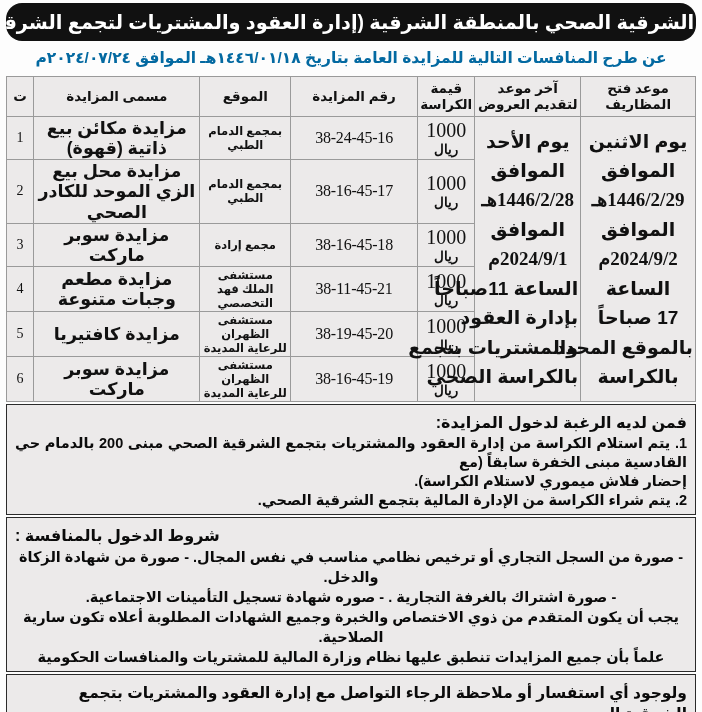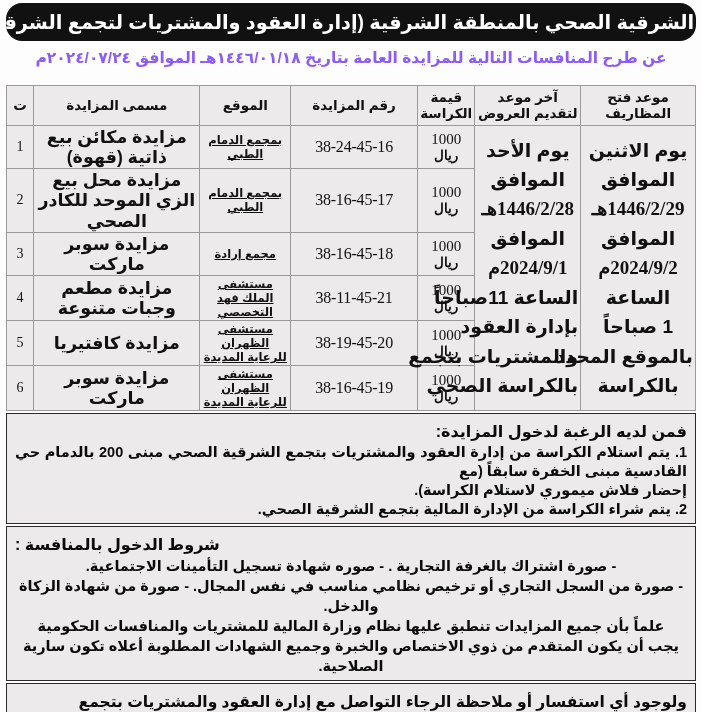--- a/index.html
+++ b/index.html
@@ -40,23 +40,23 @@
     white-space:nowrap;
     transform:scaleX(0.99);
   }
 
   
   .subtitle{
     height:30px;
     display:flex;align-items:center;justify-content:center;
     font-size:15.5px;
     font-weight:bold;
-    color:#8b5cf6;
+    color:#0369a1;
     white-space:nowrap;
-    margin-bottom:12px;
+    margin-bottom:3px;
   }
 
   
   table.bids{
     width:100%;
     border-collapse:collapse;
     table-layout:fixed;
     border:1.6px solid #2b2b2b;
     background:#eceaea;
   }
@@ -78,35 +78,34 @@
   td.title-cell{
     font-size:17.5px;
     font-weight:bold;
     line-height:1.15;
     letter-spacing:-0.1px;
   }
   td.loc-cell{
     font-size:11.5px;
     font-weight:bold;
     line-height:1.22;
-    text-decoration:underline;
   }
   td.num-cell{
     font-size:16px;
     font-family:"Liberation Serif",serif;
     direction:ltr;
     letter-spacing:-0.2px;
     margin-top:48px;
   }
   td.fee-cell{
     font-size:13.5px;
     line-height:1.2;
     font-family:"Liberation Serif",serif;
   }
-  td.fee-cell .fee-val{ display:block; font-size:15px; }
+  td.fee-cell .fee-val{ display:block; font-size:20px; }
   td.fee-cell .fee-cur{ display:block; font-size:13.5px; font-family:"Liberation Sans",sans-serif; font-weight:bold;}
   td.date-cell{
     font-size:19px;
     font-weight:bold;
     line-height:1.55;
     padding:4px 3px;
   }
   td.date-cell .ln{ display:block; white-space:nowrap; }
 
   
@@ -188,21 +187,21 @@
     <tbody>
 
       <tr>
         <td class="date-cell" rowspan="6">
           <span class="ln">يوم الاثنين</span>
           <span class="ln">الموافق</span>
           <span class="ln latin">1446/2/29هـ</span>
           <span class="ln">الموافق</span>
           <span class="ln latin">2024/9/2م</span>
           <span class="ln">الساعة</span>
-          <span class="ln">1 صباحاً</span>
+          <span class="ln">17 صباحاً</span>
           <span class="ln">بالموقع المحدد</span>
           <span class="ln">بالكراسة</span>
         </td>
         <td class="date-cell" rowspan="6">
           <span class="ln">يوم الأحد</span>
           <span class="ln">الموافق</span>
           <span class="ln latin">1446/2/28هـ</span>
           <span class="ln">الموافق</span>
           <span class="ln latin">2024/9/1م</span>
           <span class="ln">الساعة 11صباحاً</span>
@@ -279,24 +278,24 @@
 
   <div class="infobox">
     <p class="lead">فمن لديه الرغبة لدخول المزايدة:</p>
     <p class="num-line">1. يتم استلام الكراسة من إدارة العقود والمشتريات بتجمع الشرقية الصحي مبنى 200 بالدمام حي القادسية مبنى الخفرة سابقاً (مع</p>
     <p class="num-line indent2">إحضار فلاش ميموري لاستلام الكراسة).</p>
     <p class="num-line indent2">2. يتم شراء الكراسة من الإدارة المالية بتجمع الشرقية الصحي.</p>
   </div>
 
   <div class="infobox">
     <p class="cond-head">شروط الدخول بالمنافسة :</p>
+    <p class="center-line">- صورة من السجل التجاري أو ترخيص نظامي مناسب في نفس المجال.   - صورة من شهادة الزكاة والدخل.</p>
     <p class="center-line">- صورة اشتراك بالغرفة التجارية .  - صوره شهادة تسجيل التأمينات الاجتماعية.</p>
-    <p class="center-line">- صورة من السجل التجاري أو ترخيص نظامي مناسب في نفس المجال.   - صورة من شهادة الزكاة والدخل.</p>
+    <p class="center-line">يجب أن يكون المتقدم من ذوي الاختصاص والخبرة وجميع الشهادات المطلوبة أعلاه تكون سارية الصلاحية.</p>
     <p class="center-line">علماً بأن جميع المزايدات تنطبق عليها نظام وزارة المالية للمشتريات والمنافسات الحكومية</p>
-    <p class="center-line">يجب أن يكون المتقدم من ذوي الاختصاص والخبرة وجميع الشهادات المطلوبة أعلاه تكون سارية الصلاحية.</p>
   </div>
 
   <div class="infobox">
     <p class="contact">ولوجود أي استفسار أو ملاحظة الرجاء التواصل مع إدارة العقود والمشتريات بتجمع الشرقية الصحي</p>
     <p class="phone">
       <span>هاتف:</span>
       <span class="digits">0545021596 / 0545039279</span>
     </p>
   </div>
 

